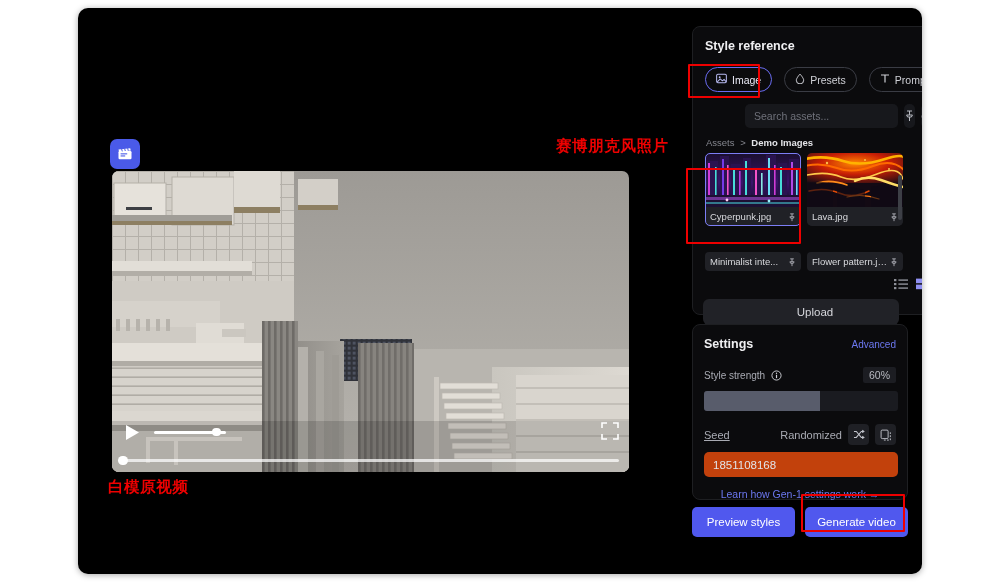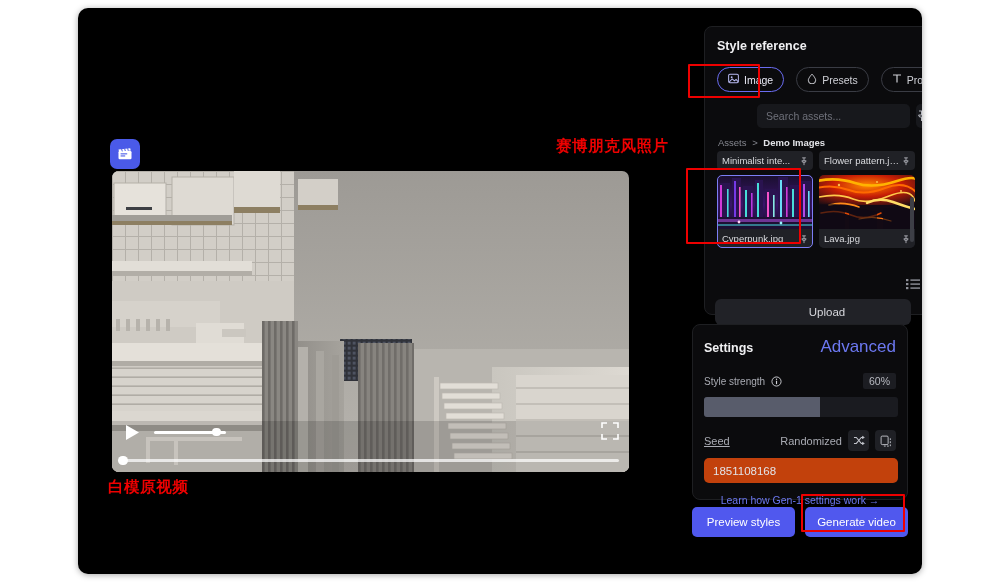--- a/index.html
+++ b/index.html
@@ -117,21 +117,21 @@
   }
 
   .panel {
     background: #0b0b0d;
     border: 1px solid #1e1f22;
     border-radius: 8px;
   }
 
   
   #style-reference-panel {
-    position: absolute; left: 12px; top: 0;
+    position: absolute; left: 0; top: 0;
     width: 252px; height: 289px;
     padding: 12px 10px 0 10px;
   }
   #style-reference-title {
     color: #f0f0f2;
     font-size: 12.5px;
     font-weight: bold;
     margin-left: 2px;
   }
 
@@ -279,21 +279,21 @@
   
   #settings-panel {
     position: absolute; left: 0; top: 298px;
     width: 216px; height: 176px;
     padding: 12px 11px 0 11px;
   }
   #settings-head {
     display: flex; align-items: baseline; justify-content: space-between;
   }
   #settings-title { color: #f0f0f2; font-size: 12.5px; font-weight: bold; }
-  #advanced-link { color: #6c78f0; font-size: 17px; cursor: pointer; }
+  #advanced-link { color: #6c78f0; font-size: 10px; cursor: pointer; }
 
   #style-strength-row {
     display: flex; align-items: center;
     margin-top: 16px;
   }
   #style-strength-label { color: #a9abb3; font-size: 10px; }
   #style-strength-info {
     margin-left: 6px; display:flex; align-items:center; cursor: pointer;
   }
   #style-strength-value {
@@ -610,39 +610,20 @@
         </div>
       </div>
 
       <div id="breadcrumb">
         <span>Assets</span>
         <span class="crumb-sep">&gt;</span>
         <span class="crumb-current">Demo Images</span>
       </div>
 
       
-      <div id="asset-row-partial">
-        <div class="asset-card-partial">
-          <span class="asset-name">Minimalist inte...</span>
-          <span class="asset-pin">
-            <svg width="8" height="9" viewBox="0 0 11 12">
-              <path d="M3 1 H8 M5.5 1 V5 M2.6 5 H8.4 L7.4 7 H3.6 Z M5.5 7 V11" stroke="#b4b6bd" stroke-width="1.2" fill="none"></path>
-            </svg>
-          </span>
-        </div>
-        <div class="asset-card-partial">
-          <span class="asset-name">Flower pattern.jpg</span>
-          <span class="asset-pin">
-            <svg width="8" height="9" viewBox="0 0 11 12">
-              <path d="M3 1 H8 M5.5 1 V5 M2.6 5 H8.4 L7.4 7 H3.6 Z M5.5 7 V11" stroke="#b4b6bd" stroke-width="1.2" fill="none"></path>
-            </svg>
-          </span>
-        </div>
-      </div>
-
       <div id="asset-grid-viewport">
         <div id="asset-grid">
 
           <div class="asset-card selected">
             <svg class="asset-thumb" viewBox="0 0 96 54">
               <defs>
                 <linearGradient id="cpSky" x1="0" y1="0" x2="0" y2="1">
                   <stop offset="0" stop-color="#1a0f2e"></stop>
                   <stop offset=".55" stop-color="#39146a"></stop>
                   <stop offset="1" stop-color="#120a22"></stop>
@@ -729,20 +710,39 @@
                   <path d="M3 1 H8 M5.5 1 V5 M2.6 5 H8.4 L7.4 7 H3.6 Z M5.5 7 V11" stroke="#b4b6bd" stroke-width="1.2" fill="none"></path>
                 </svg>
               </span>
             </div>
           </div>
 
         </div>
         <div id="asset-scrollbar"></div>
       </div>
 
+      <div id="asset-row-partial">
+        <div class="asset-card-partial">
+          <span class="asset-name">Minimalist inte...</span>
+          <span class="asset-pin">
+            <svg width="8" height="9" viewBox="0 0 11 12">
+              <path d="M3 1 H8 M5.5 1 V5 M2.6 5 H8.4 L7.4 7 H3.6 Z M5.5 7 V11" stroke="#b4b6bd" stroke-width="1.2" fill="none"></path>
+            </svg>
+          </span>
+        </div>
+        <div class="asset-card-partial">
+          <span class="asset-name">Flower pattern.jpg</span>
+          <span class="asset-pin">
+            <svg width="8" height="9" viewBox="0 0 11 12">
+              <path d="M3 1 H8 M5.5 1 V5 M2.6 5 H8.4 L7.4 7 H3.6 Z M5.5 7 V11" stroke="#b4b6bd" stroke-width="1.2" fill="none"></path>
+            </svg>
+          </span>
+        </div>
+      </div>
+
       <div id="view-toggle-row">
         <span class="view-toggle">
           <svg width="14" height="12" viewBox="0 0 14 12">
             <g fill="#8e9098">
               <rect x="0" y="1" width="2.4" height="2.2"></rect>
               <rect x="4.4" y="1.4" width="9.6" height="1.4"></rect>
               <rect x="0" y="5" width="2.4" height="2.2"></rect>
               <rect x="4.4" y="5.4" width="9.6" height="1.4"></rect>
               <rect x="0" y="9" width="2.4" height="2.2"></rect>
               <rect x="4.4" y="9.4" width="9.6" height="1.4"></rect>

